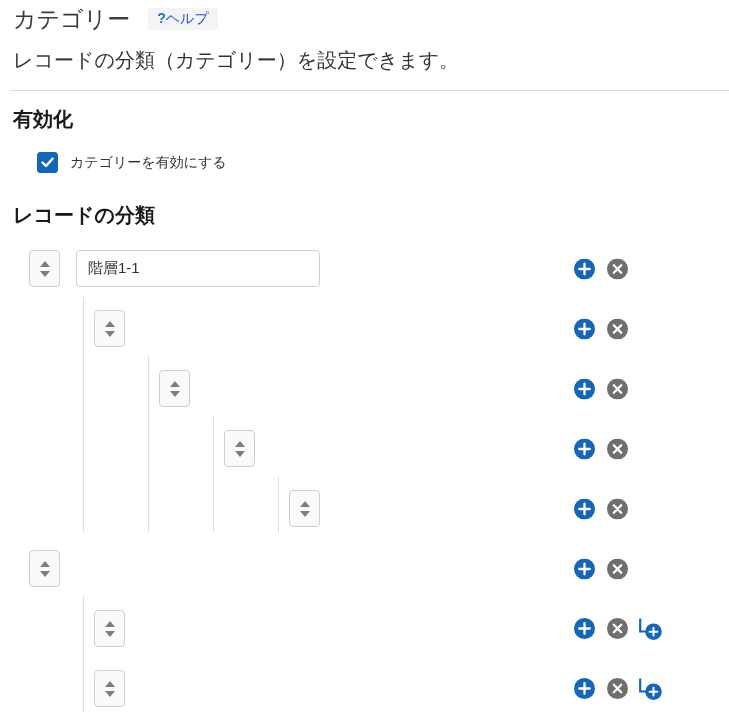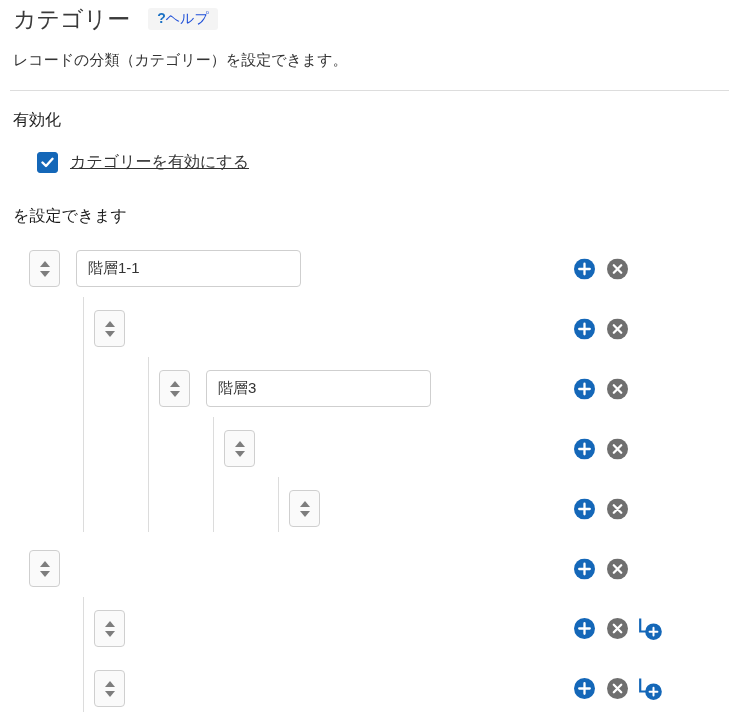--- a/index.html
+++ b/index.html
@@ -20,50 +20,50 @@
   
   .header{display:flex;align-items:center;margin-top:4px;height:30px;}
   .page-title{font-size:23px;font-weight:400;color:#3a3a3a;line-height:28px;}
   .help-badge{
     margin-left:18px;background:#f4f4f4;border-radius:3px;
     padding:2px 9px 3px;font-size:14px;text-decoration:none;
     display:inline-flex;align-items:center;line-height:17px;cursor:pointer;border:none;
   }
   .help-q{color:#1a70c4;font-weight:700;}
   .help-txt{color:#1d4ed8;}
-  .description{margin-top:16px;font-size:15px;line-height:20px;color:#333;}
+  .description{margin-top:16px;font-size:20px;line-height:20px;color:#333;}
   .divider{border:none;border-top:1px solid #ddd;margin:20px 0 0 -3px;}
-  .section-heading{margin-top:19px;font-size:16px;font-weight:400;color:#1a1a1a;line-height:19px;}
+  .section-heading{margin-top:19px;font-size:20px;font-weight:700;color:#1a1a1a;line-height:19px;}
   .section-heading.hier{margin-top:33px;}
   
   .checkbox-row{margin-top:23px;display:flex;align-items:center;padding-left:24px;}
   .checkbox{
     width:21px;height:21px;border-radius:3px;border:1px solid #bbb;background:#fff;
     display:inline-flex;align-items:center;justify-content:center;cursor:pointer;flex:0 0 auto;
   }
   .checkbox.checked{background:var(--blue);border-color:var(--blue);}
   .checkbox svg{display:none;}
   .checkbox.checked svg{display:block;}
-  .checkbox-label{margin-left:12px;font-size:16px;color:#333;text-decoration:underline;}
+  .checkbox-label{margin-left:12px;font-size:14px;color:#333;}
   
   .tree{position:relative;margin-top:25px;padding-left:16px;}
   .tree-row{
     position:relative;height:37px;margin-bottom:23px;
     display:flex;align-items:center;
   }
   .handle{
     width:31px;height:37px;border:1px solid var(--border);border-radius:4px;
     background:#fafafa;display:flex;flex-direction:column;align-items:center;
     justify-content:center;cursor:pointer;flex:0 0 auto;
   }
   .tri{width:0;height:0;border-left:5px solid transparent;border-right:5px solid transparent;}
   .tri.up{border-bottom:6px solid #7d7d7d;margin-bottom:4px;}
   .tri.down{border-top:6px solid #7d7d7d;}
   .cat-input{
-    width:225px;height:37px;margin-left:16px;border:1px solid var(--border);
+    width:244px;height:37px;margin-left:16px;border:1px solid var(--border);
     border-radius:4px;padding:0 11px;font-size:15px;color:#333;
     font-family:"Liberation Sans","DejaVu Sans",sans-serif;outline:none;
   }
   .row-icons{
     position:absolute;left:545px;top:50%;transform:translateY(-50%);
     display:flex;align-items:center;
   }
   .icon-btn{border:none;background:none;padding:0;cursor:pointer;display:flex;align-items:center;}
   .icon-btn.remove{margin-left:12px;}
   .icon-btn.addchild{margin-left:9px;}
@@ -88,21 +88,21 @@
 
 <div class="checkbox-row">
   <span class="checkbox checked" id="enable-checkbox">
     <svg width="13" height="11" viewBox="0 0 13 11">
         <path d="M1.5 5.5 L5 9 L11.5 1.8" fill="none" stroke="#fff" stroke-width="2.4" stroke-linecap="round" stroke-linejoin="round"></path>
       </svg>
   </span>
   <span class="checkbox-label">カテゴリーを有効にする</span>
 </div>
 
-<h2 class="section-heading hier">を設定できます</h2>
+<h2 class="section-heading hier">レコードの分類</h2>
 
 <div class="tree">
     <div class="tree-row">
     <button type="button" class="handle" style="margin-left: 0px;">
       <span class="tri up"></span>
       <span class="tri down"></span>
     </button>
     <input class="cat-input" type="text" value="階層1-1" style="">
     <div class="row-icons">
       <button type="button" class="icon-btn add">
@@ -139,21 +139,20 @@
           </svg>
       </button>
 
     </div>
   </div>
     <div class="tree-row">
     <button type="button" class="handle" style="margin-left: 130px;">
       <span class="tri up"></span>
       <span class="tri down"></span>
     </button>
-    <input class="cat-input" type="text" value="階層3" style="">
     <div class="row-icons">
       <button type="button" class="icon-btn add">
         <svg width="21" height="21" viewBox="0 0 21 21">
             <circle cx="10.5" cy="10.5" r="10.5" fill="var(--blue)"></circle>
             <path d="M10.5 5.2 V15.8 M5.2 10.5 H15.8" stroke="#fff" stroke-width="2.3" stroke-linecap="round"></path>
           </svg>
       </button>
       <button type="button" class="icon-btn remove">
         <svg width="21" height="21" viewBox="0 0 21 21">
             <circle cx="10.5" cy="10.5" r="10.5" fill="var(--gray-icon)"></circle>

